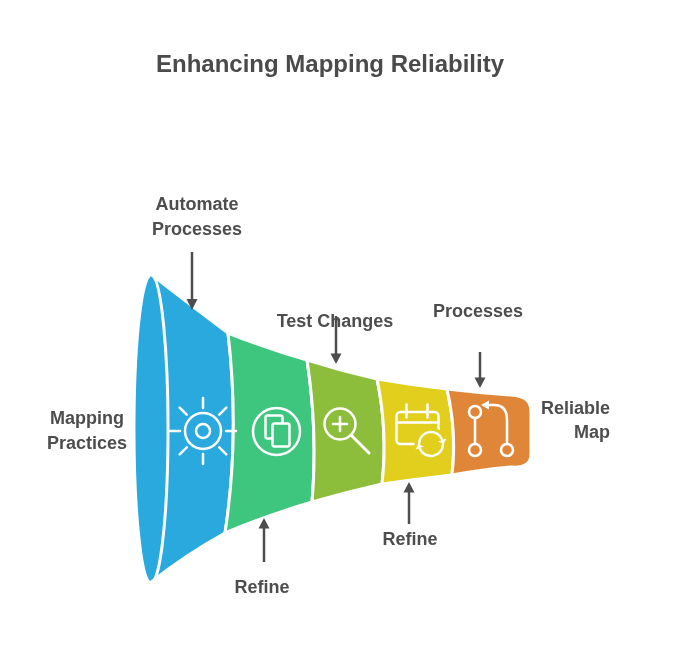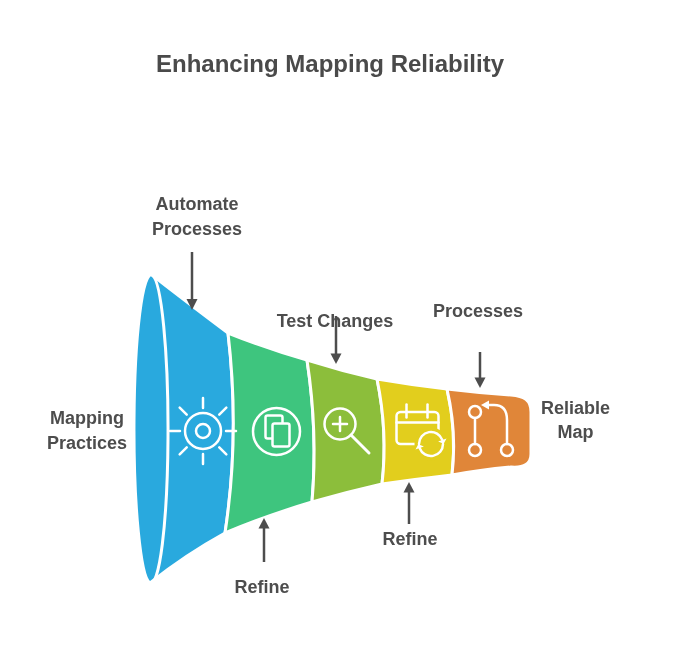--- a/index.html
+++ b/index.html
@@ -4,21 +4,21 @@
 <style>
   html,body{margin:0;padding:0;}
   body{width:684px;height:672px;background:#FFFFFF;overflow:hidden;
        font-family:"Liberation Sans", sans-serif;}
   .stage{position:relative;width:684px;height:672px;}
   svg.diagram{position:absolute;left:0;top:0;}
   .title{position:absolute;left:330px;top:50px;transform:translateX(-50%);
          font-size:24px;font-weight:700;color:#4A4A4A;white-space:nowrap;}
   .label{position:absolute;font-size:18px;font-weight:700;line-height:25px;
          color:#4D4D4D;text-align:center;transform:translateX(-50%);white-space:nowrap;}
-  .label.left-align{text-align:center;transform:none;line-height:24px;}
+  .label.left-align{text-align:right;transform:none;line-height:24px;}
   .ln{display:block;}
   .seg{stroke:#FFFFFF;stroke-width:3;stroke-linejoin:round;}
   .icon{stroke:#FFFFFF;stroke-width:2.5;fill:none;stroke-linecap:round;stroke-linejoin:round;}
   .arrow{stroke:#4D4D4D;stroke-width:2.5;}
   .arrowhead{fill:#4D4D4D;stroke:none;}
 </style>
 </head>
 <body>
 
 <div class="stage">

